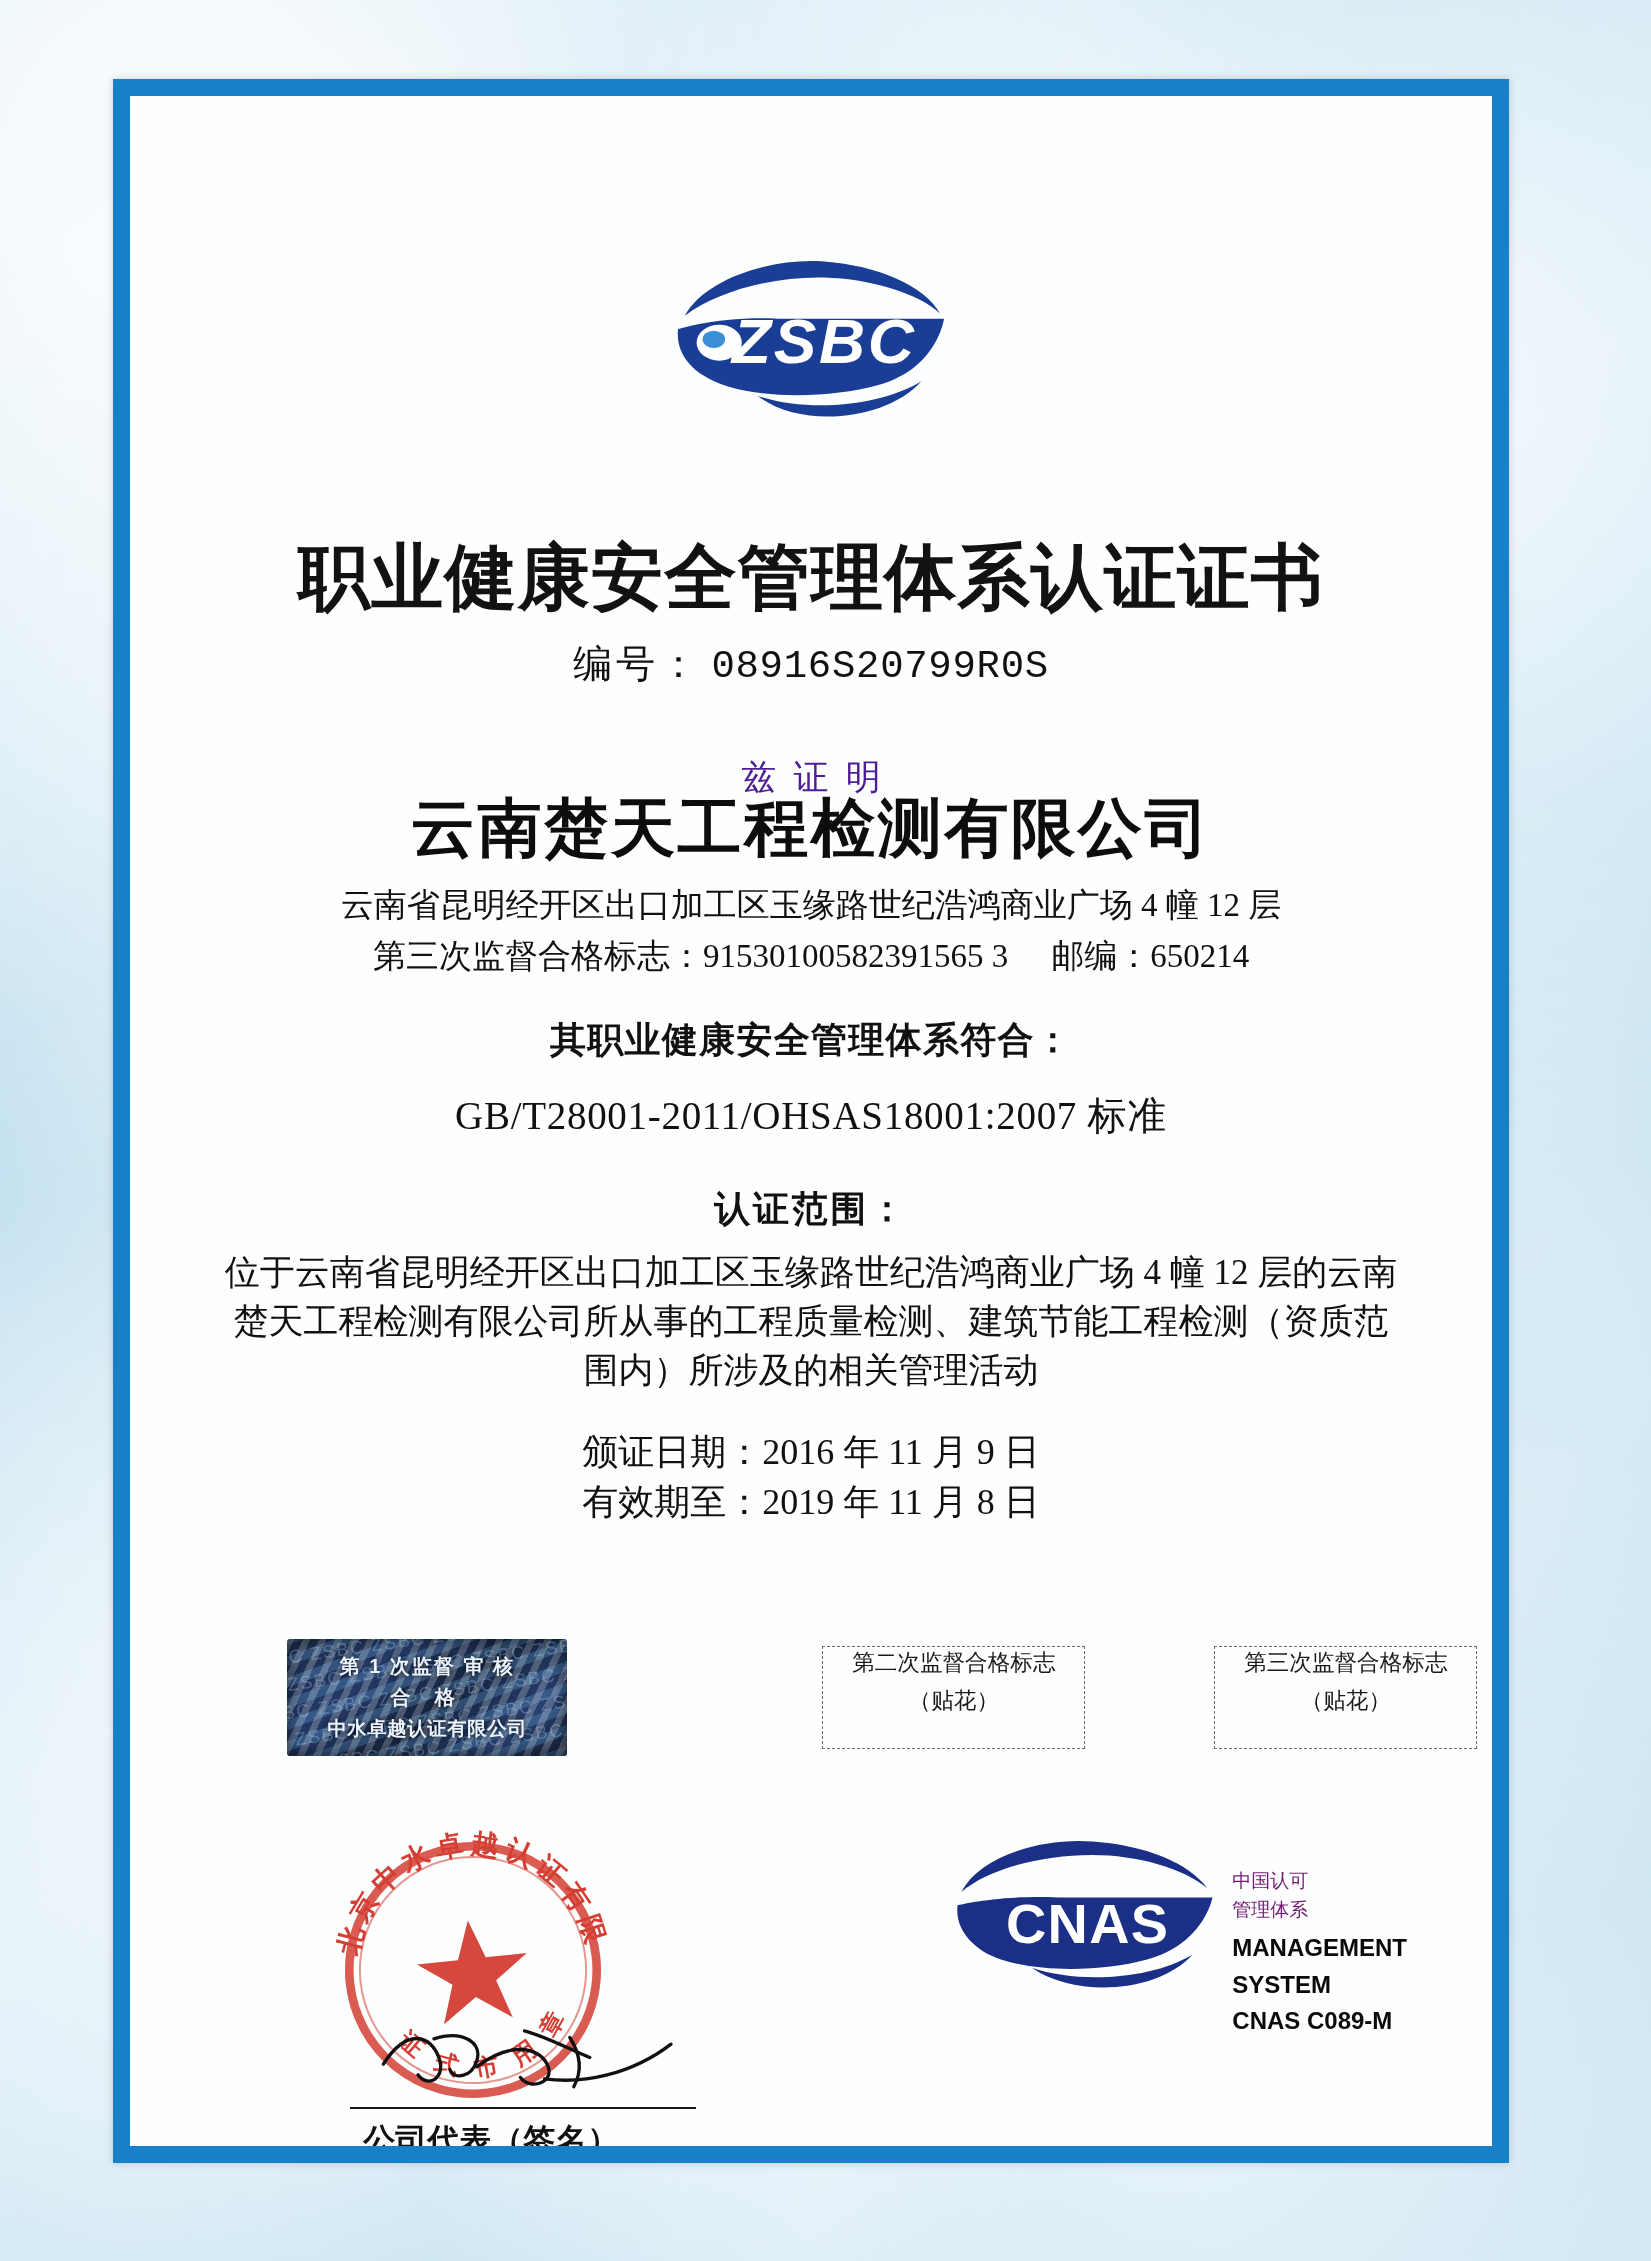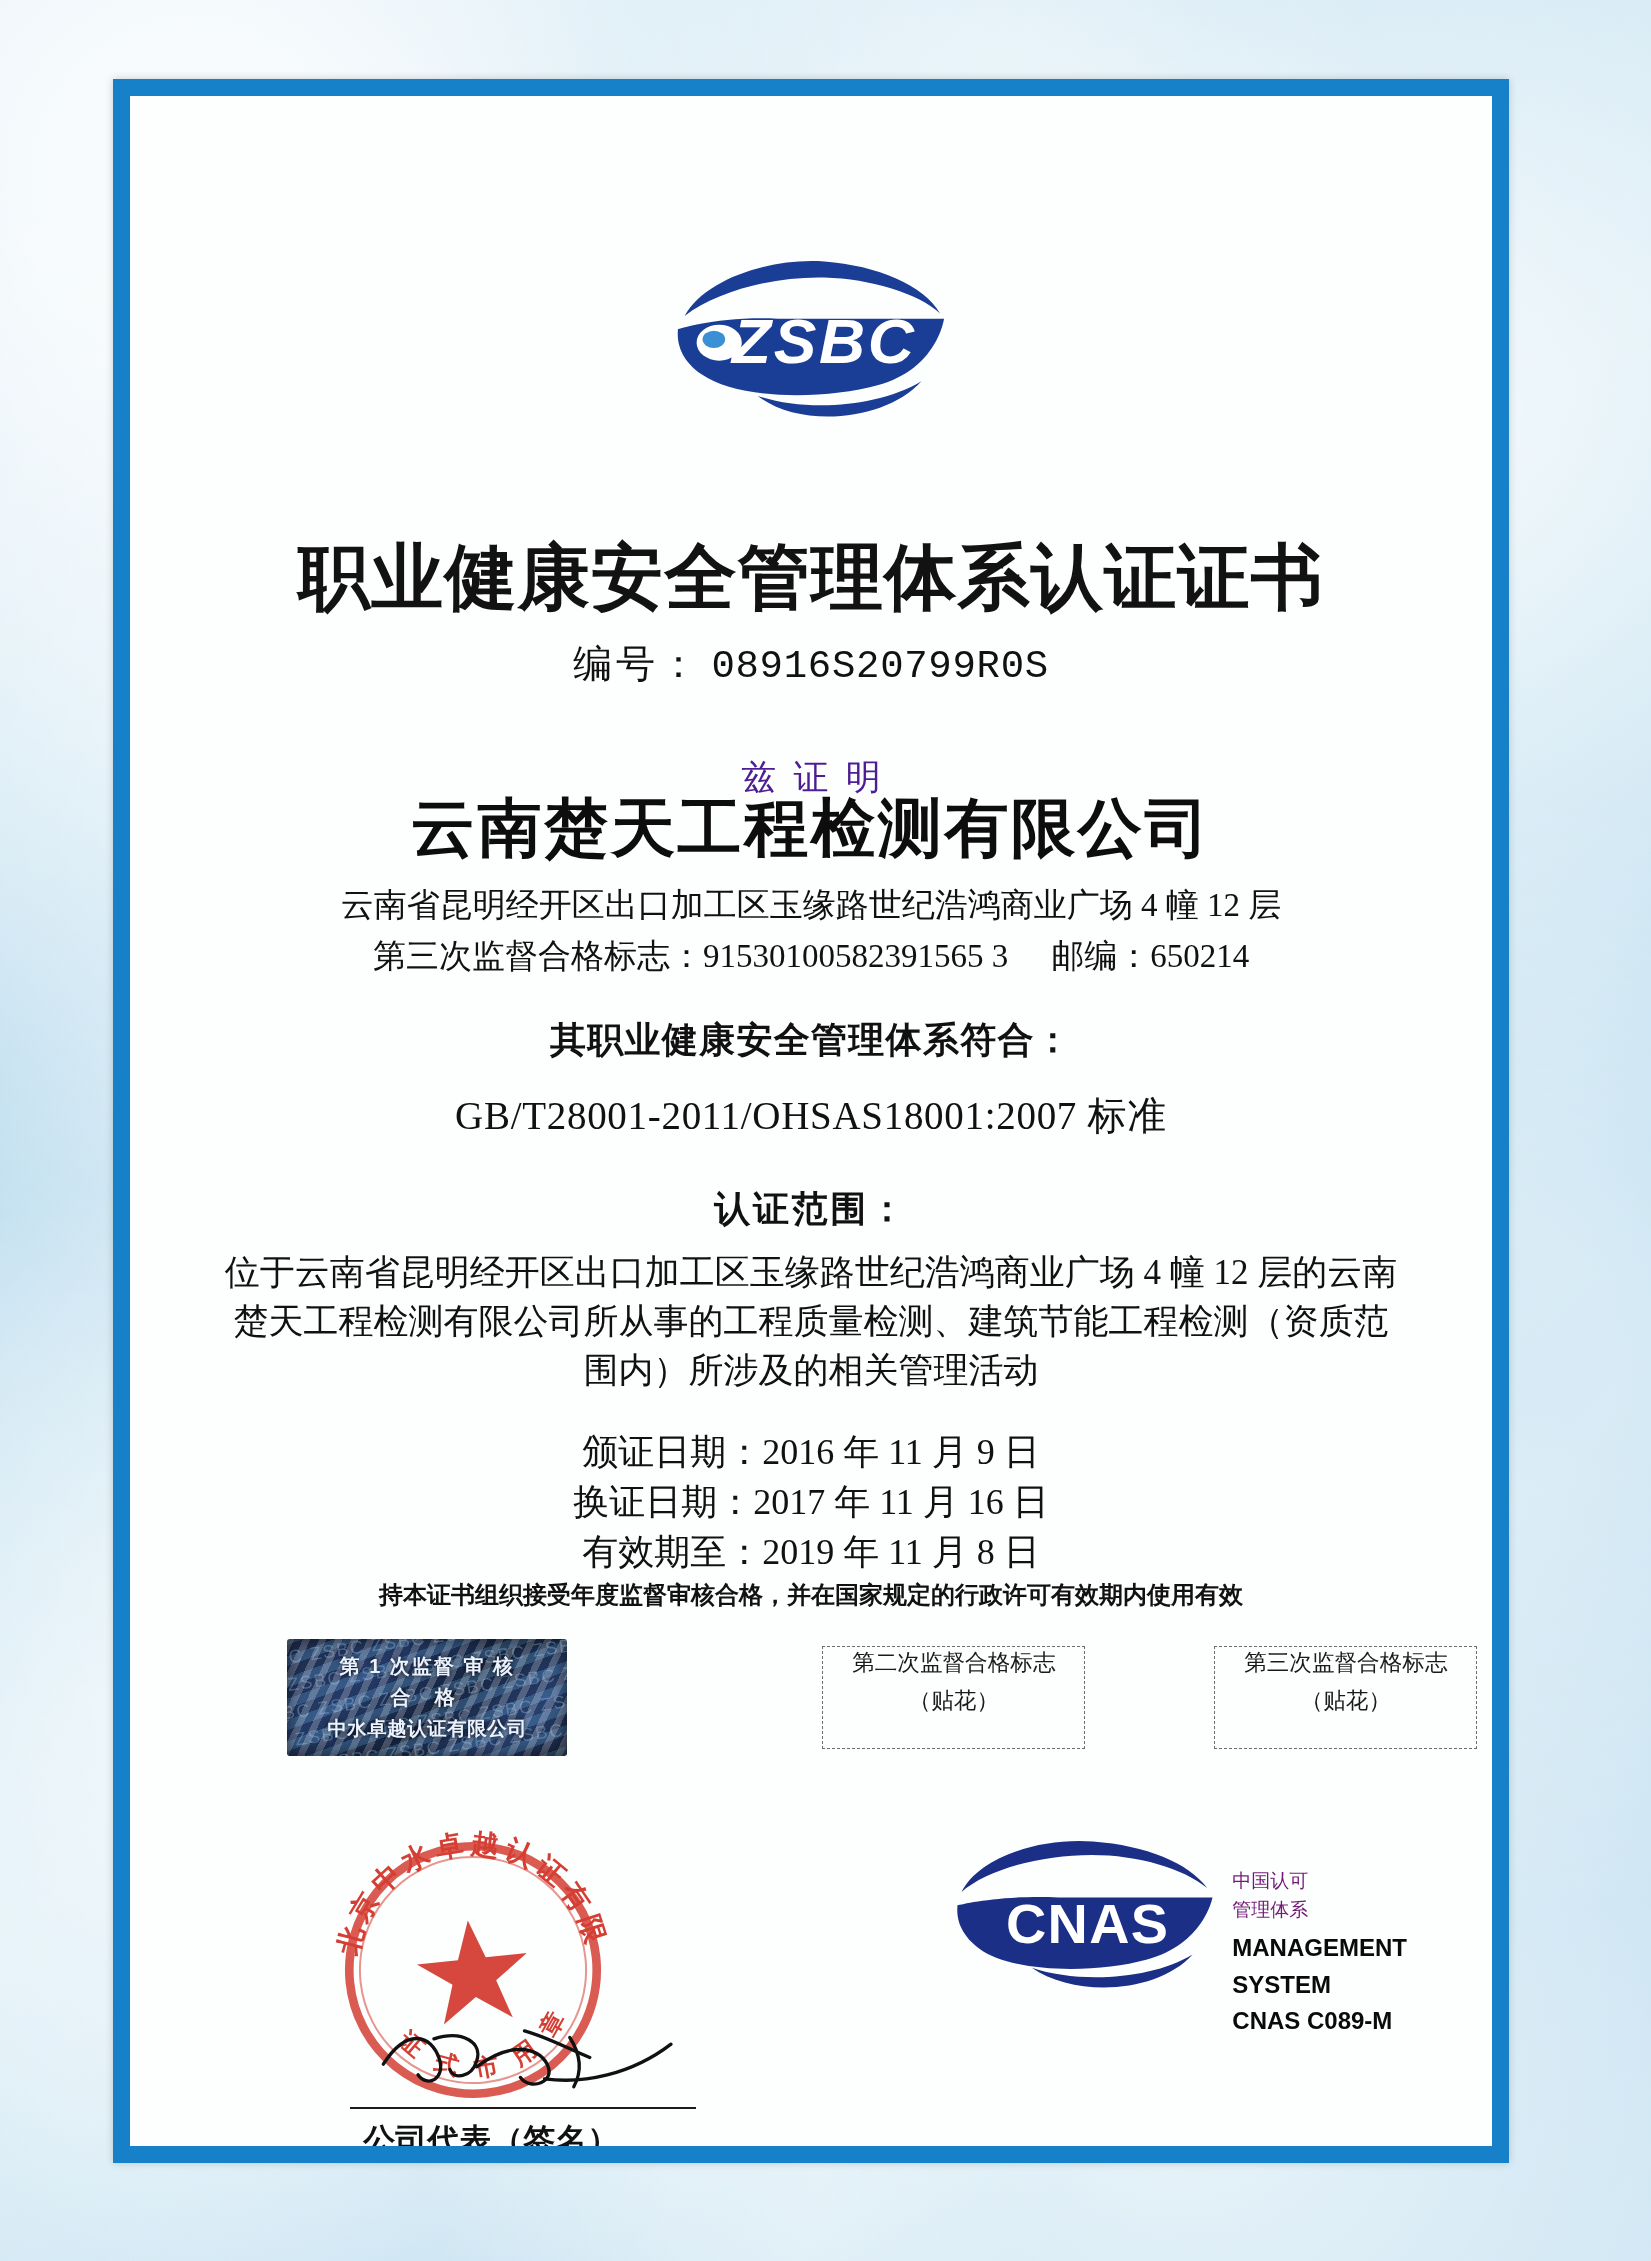--- a/index.html
+++ b/index.html
@@ -386,25 +386,23 @@
 
       <div class="conform">其职业健康安全管理体系符合：</div>
 
       <div class="standard">GB/T28001-2011/OHSAS18001:2007 标准</div>
 
       <div class="scope-label">认证范围：</div>
       <div class="scope-body">位于云南省昆明经开区出口加工区玉缘路世纪浩鸿商业广场 4 幢 12 层的云南楚天工程检测有限公司所从事的工程质量检测、建筑节能工程检测（资质范围内）所涉及的相关管理活动</div>
 
       <div class="dates">
         <div>颁证日期：2016 年 11 月 9 日</div>
-        <div>换证日期：2017 年 11 月 16 日</div>
         <div>有效期至：2019 年 11 月 8 日</div>
       </div>
 
-      <div class="note">持本证书组织接受年度监督审核合格，并在国家规定的行政许可有效期内使用有效</div>
 
       <div class="sticker-row">
         <div class="holo">
           <div class="holo-pattern">ZSBC ZSBC ZSBC ZSBC ZSBC ZSBC ZSBC ZSBC ZSBC ZSBC ZSBC ZSBC ZSBC ZSBC ZSBC ZSBC ZSBC ZSBC ZSBC ZSBC ZSBC ZSBC ZSBC ZSBC ZSBC ZSBC ZSBC ZSBC</div>
           <div class="holo-text">
             <span class="line1">第 1 次监督 审 核</span>
             <span class="line2">合 格</span>
             <span class="line3">中水卓越认证有限公司</span>
           </div>
         </div>

